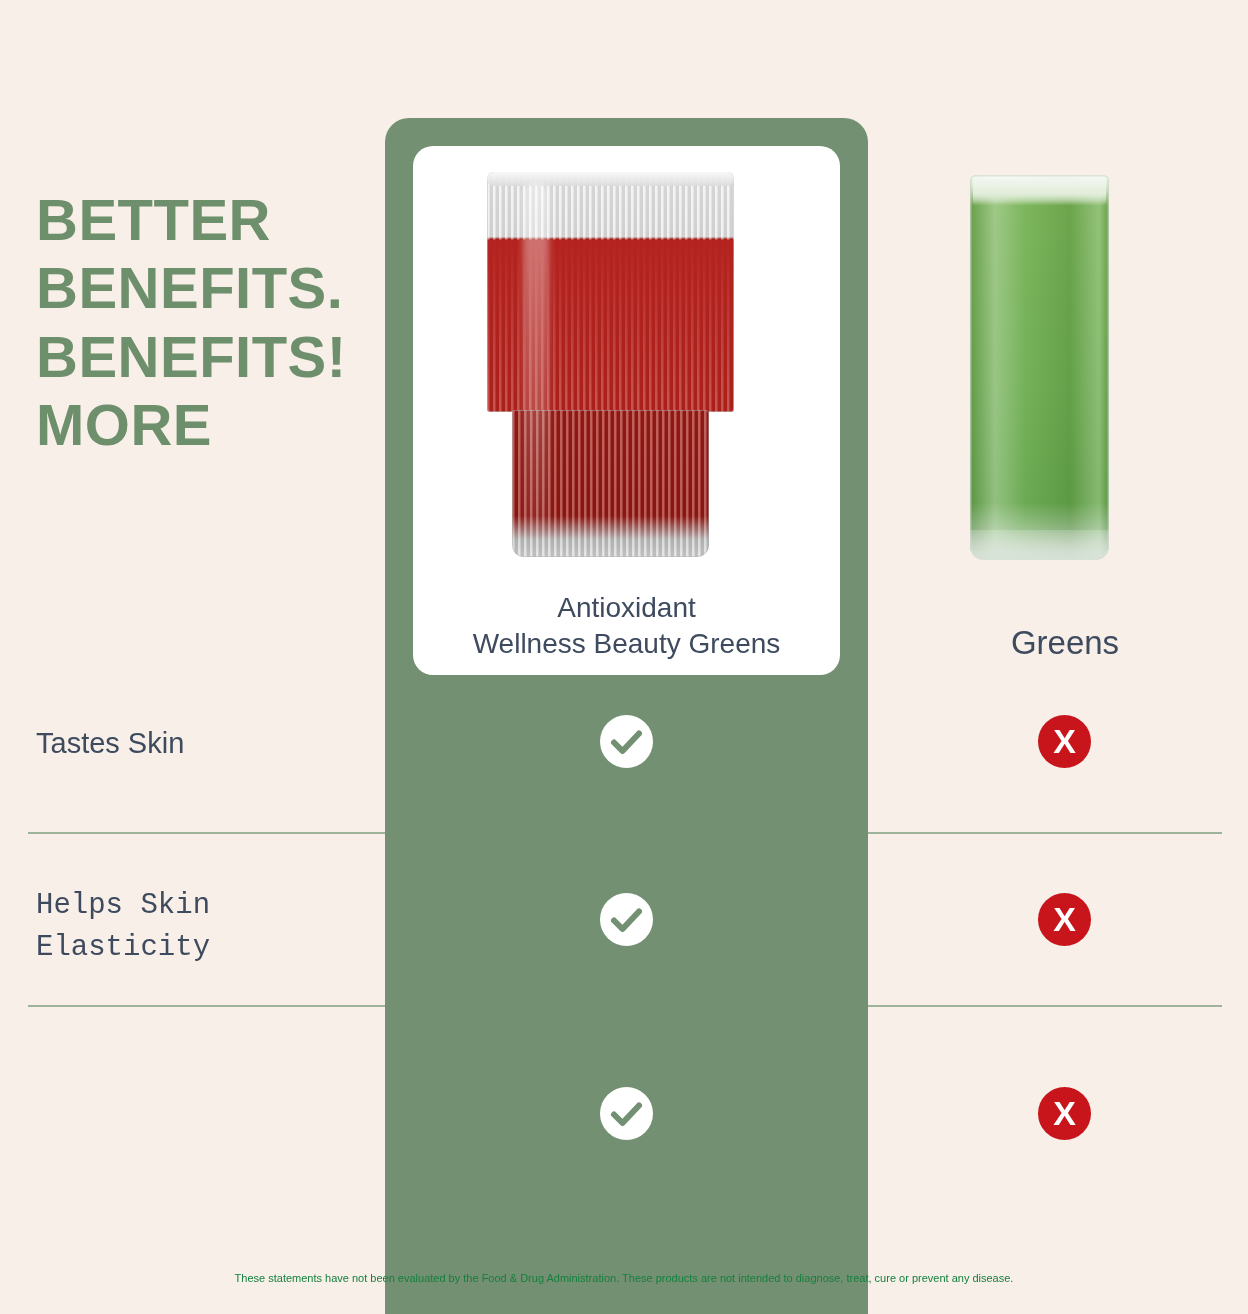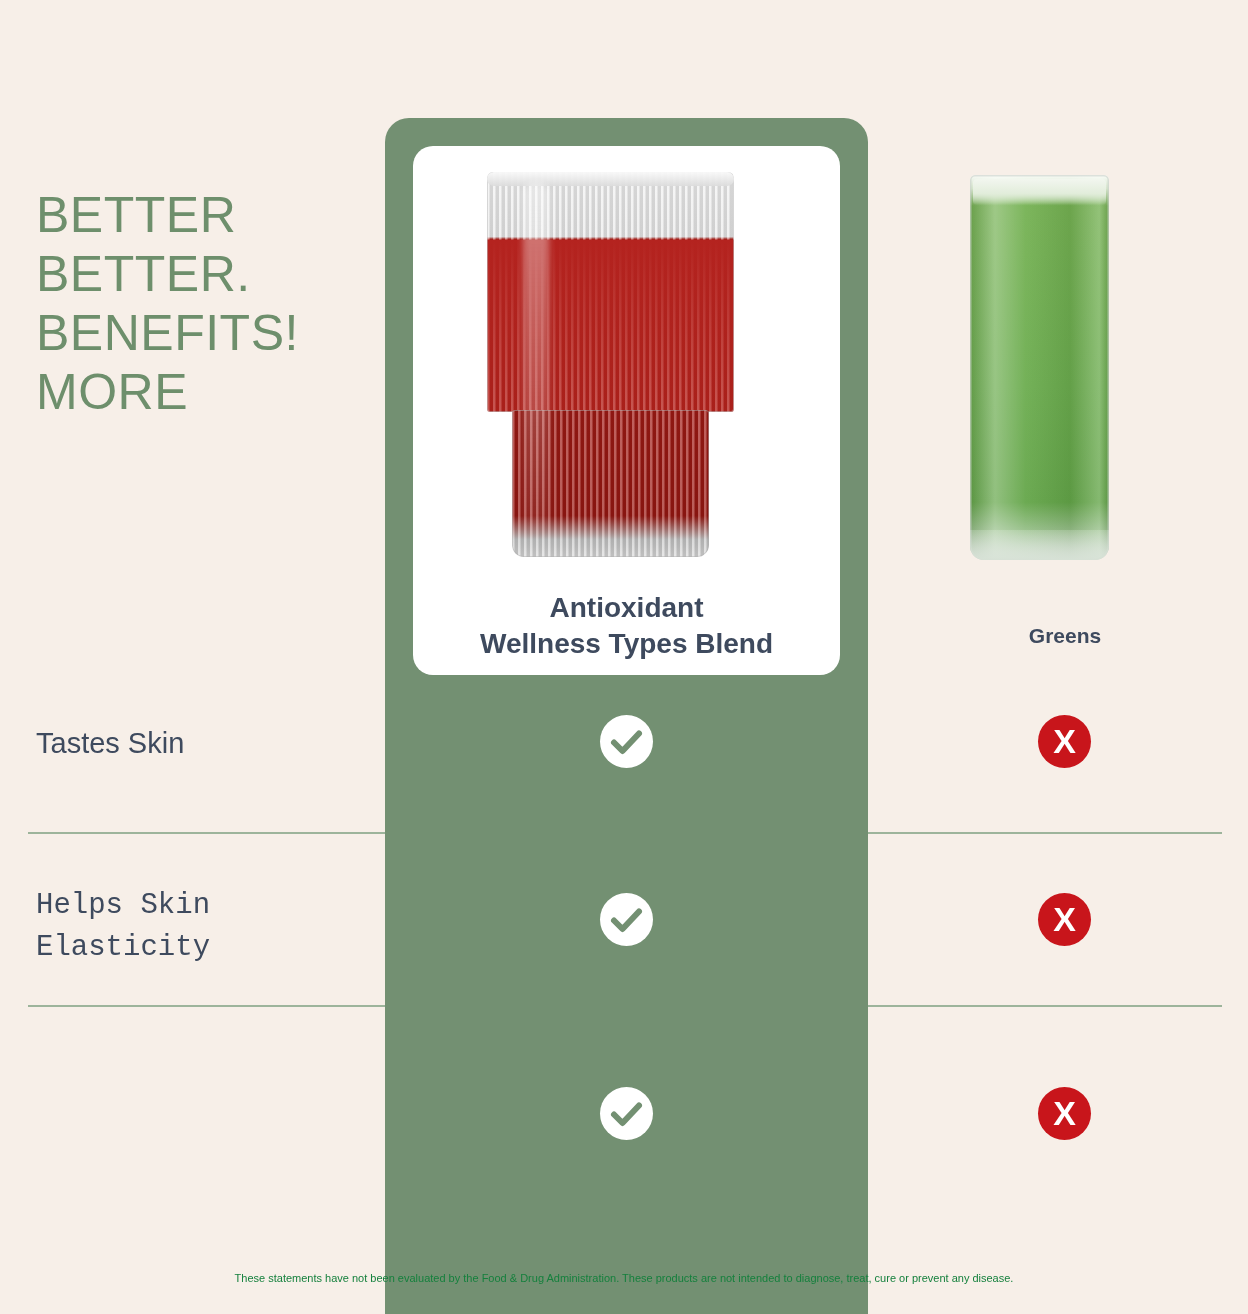--- a/index.html
+++ b/index.html
@@ -33,22 +33,22 @@
   .divider.d1 { top: 832px; }
   .divider.d2 { top: 1005px; }
 
   
   .headline {
     position: absolute;
     left: 36px;
     top: 186px;
     width: 340px;
     color: #6E8F6C;
-    font-size: 50px;
-    font-weight: normal;
+    font-size: 58px;
+    font-weight: bold;
     line-height: 1.18;
     letter-spacing: 0.5px;
     z-index: 4;
   }
   .headline div { white-space: nowrap; }
 
   
   .green-panel {
     position: absolute;
     left: 385px;
@@ -170,36 +170,36 @@
     left: 3px; bottom: 0;
     width: 139px; height: 30px;
     border-radius: 0 0 14px 14px;
     background: linear-gradient(to bottom, rgba(255,255,255,0.18), rgba(215,226,214,0.92));
   }
 
   
   .caption {
     position: absolute;
     color: #3E4A5E;
-    font-weight: bold;
+    font-weight: normal;
     text-align: center;
     z-index: 5;
   }
   .caption.product {
     left: 413px;
     top: 590px;
     width: 427px;
     font-size: 28px;
     line-height: 1.28;
   }
   .caption.greens {
     left: 930px;
     top: 624px;
     width: 270px;
-    font-size: 21px;
+    font-size: 33px;
   }
 
   
   .row-label {
     position: absolute;
     left: 36px;
     width: 345px;
     color: #3E4A5E;
     font-size: 29px;
     line-height: 1.46;
@@ -253,21 +253,21 @@
 </head>
 <body>
 
 <div class="stage">
 
   <div class="divider d1"></div>
   <div class="divider d2"></div>
 
   <div class="headline">
     <div>BETTER</div>
-    <div>BETTER.</div>
+    <div>BENEFITS.</div>
     <div>BENEFITS!</div>
     <div>MORE</div>
   </div>
 
   <div class="green-panel"></div>
   <div class="product-card"></div>
 
   <div class="red-glass-wrap">
     <div class="rg-upper"></div>
     <div class="rg-lower"></div>
@@ -276,21 +276,21 @@
   </div>
 
   <div class="green-glass-wrap">
     <div class="gg-body"></div>
     <div class="gg-foam"></div>
     <div class="gg-base"></div>
   </div>
 
   <div class="caption product">
     <div>Antioxidant</div>
-    <div>Wellness Types Blend</div>
+    <div>Wellness Beauty Greens</div>
   </div>
 
   <div class="caption greens">Greens</div>
 
   <div class="row-label r1">
     <div>Tastes Skin</div>
   </div>
   <div class="row-label r2">
     <div>Helps Skin Elasticity</div>
   </div>

